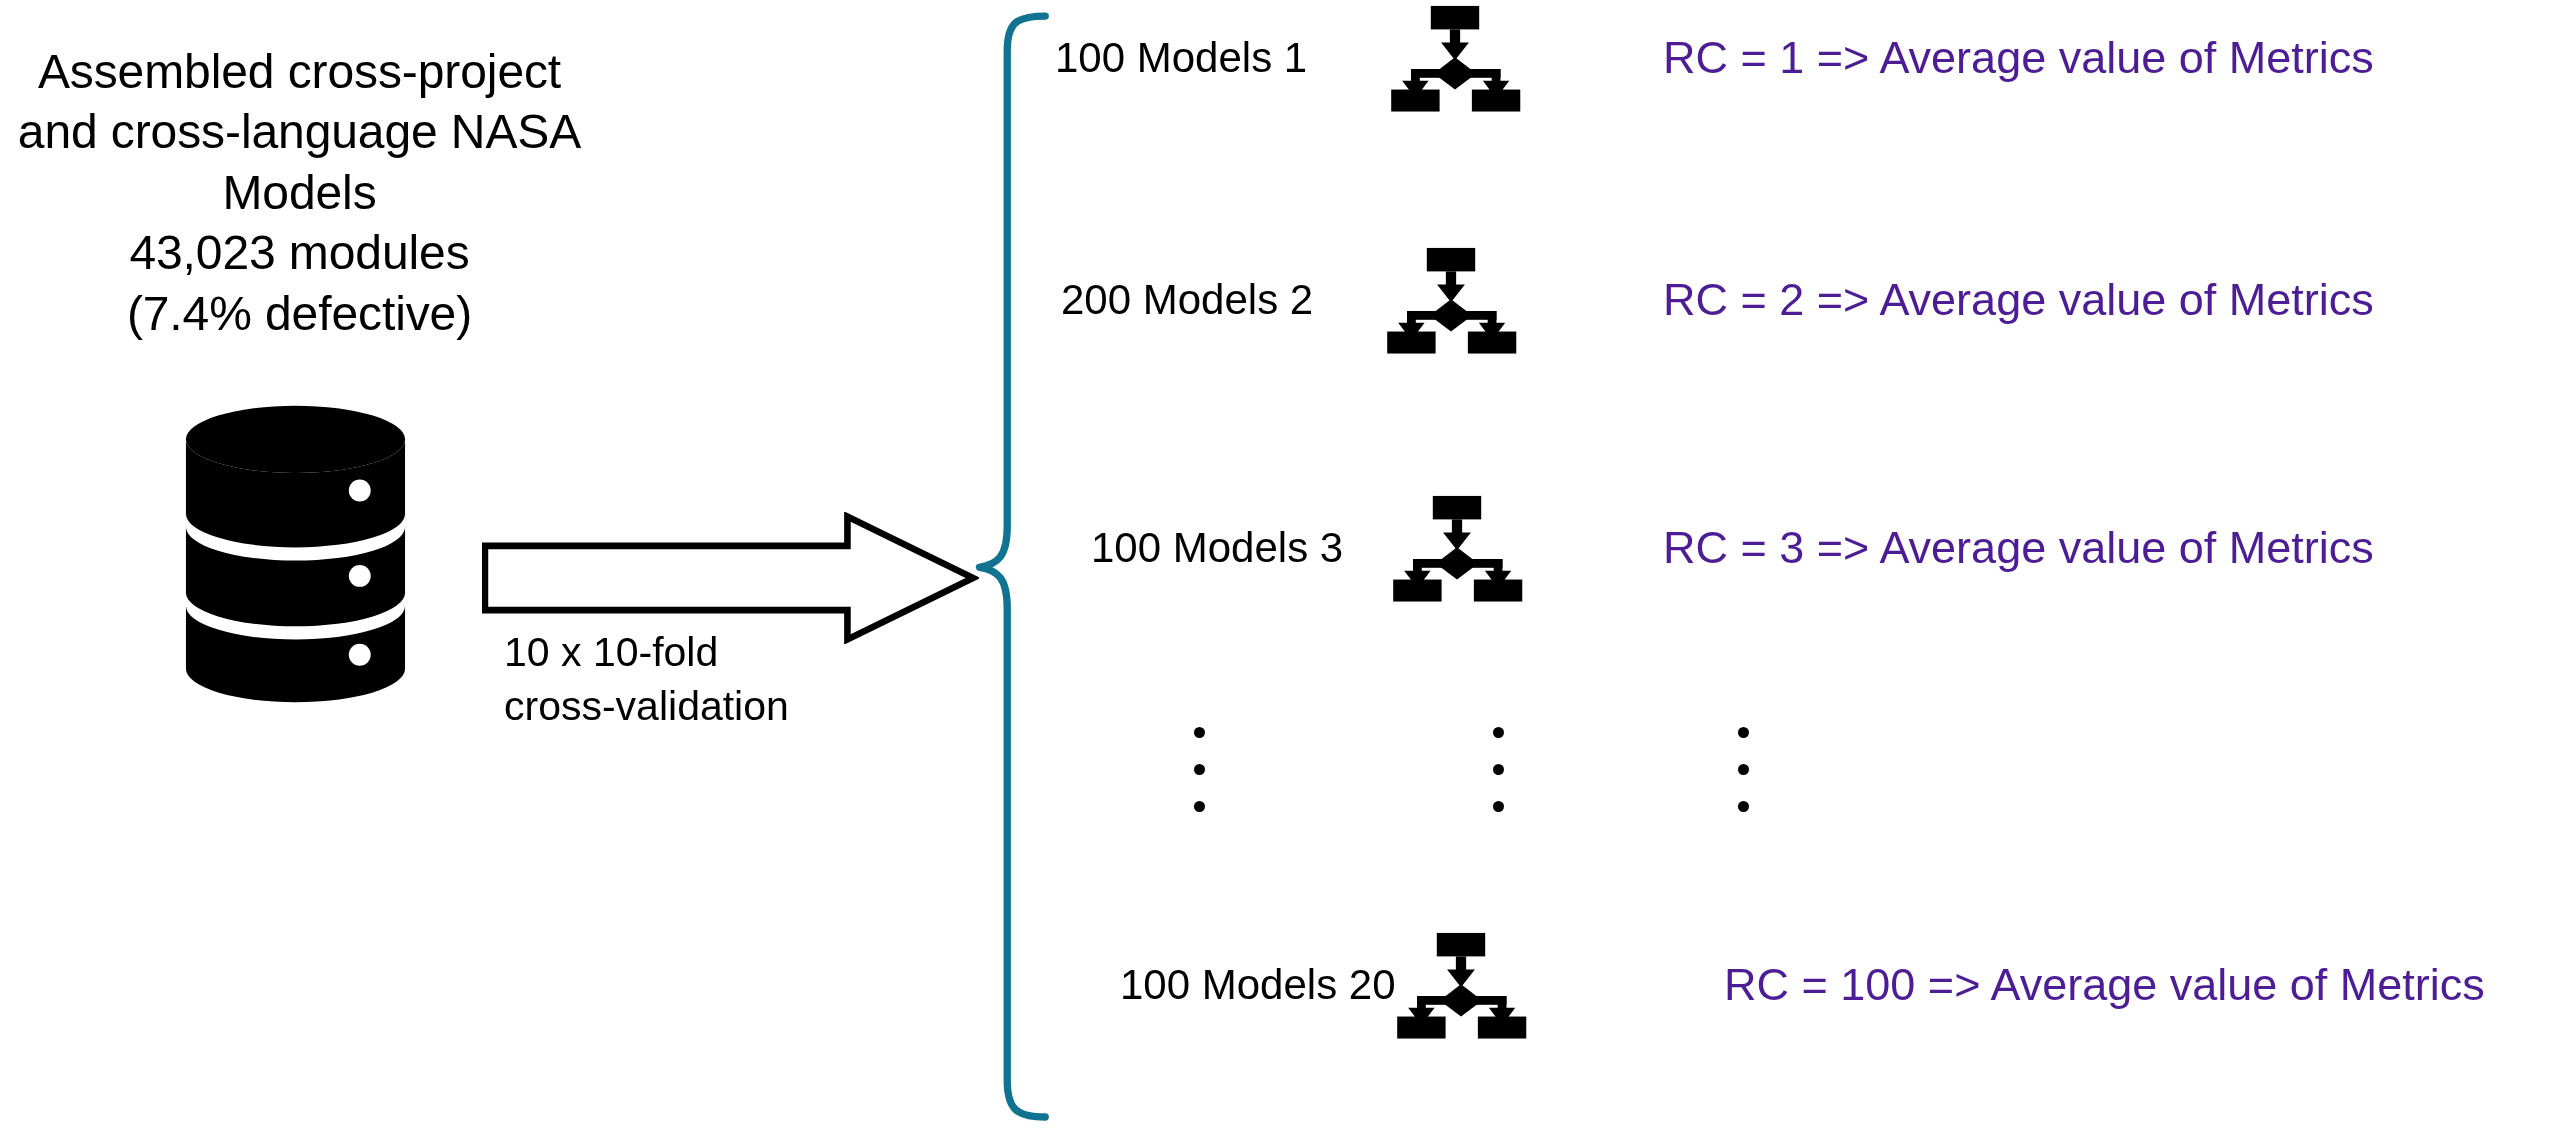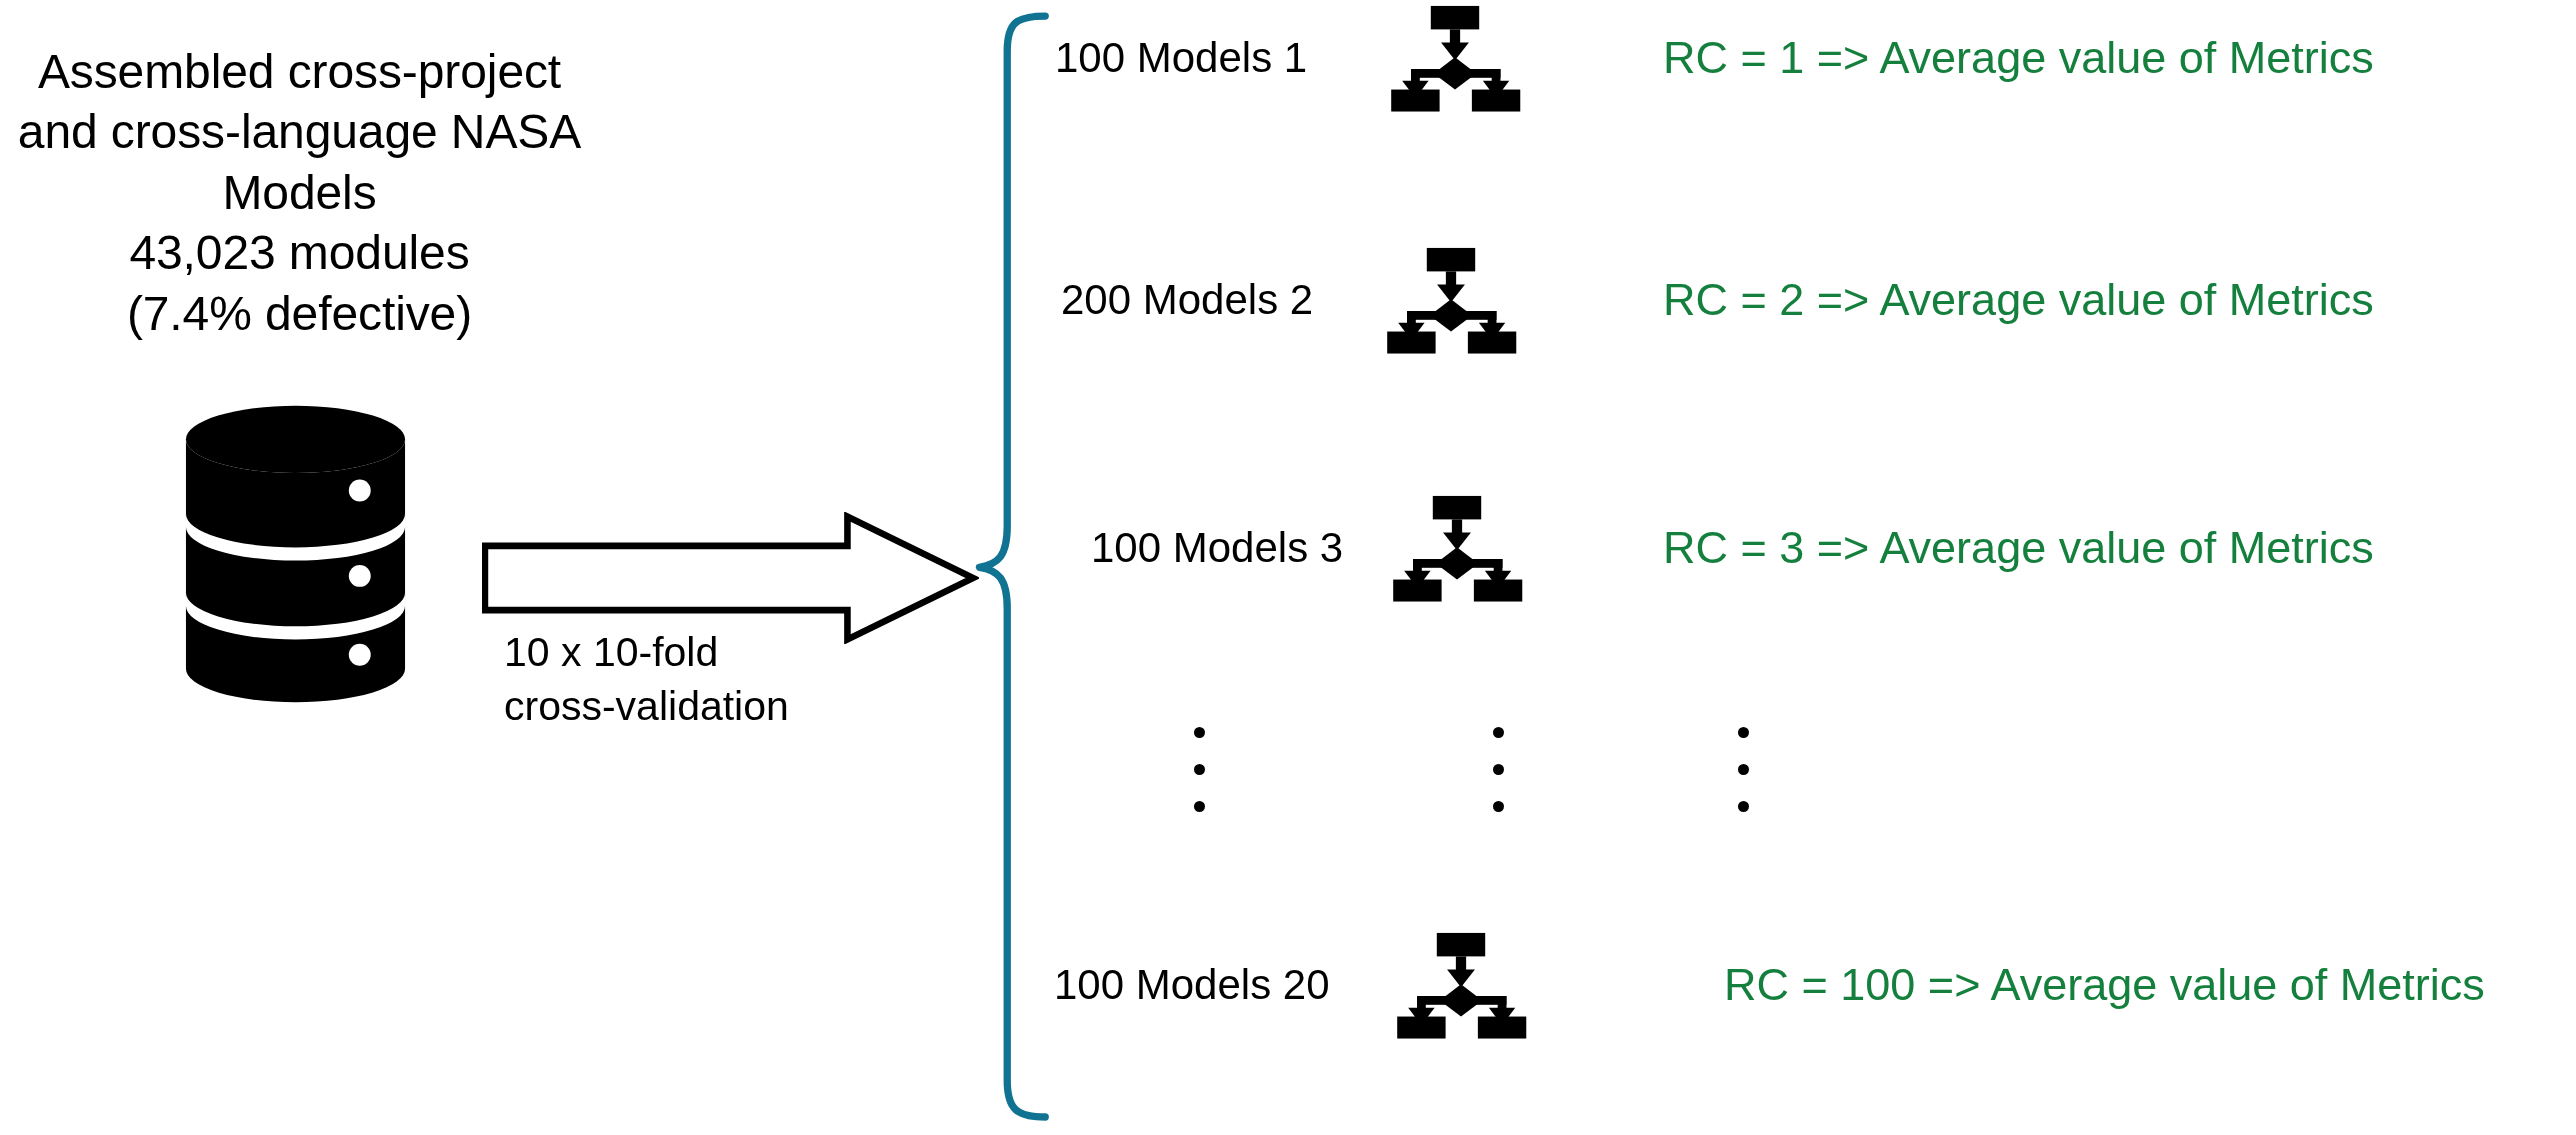--- a/index.html
+++ b/index.html
@@ -91,21 +91,21 @@
     transform: translateY(-50%);
     width: 154px;
     height: 110px;
   }
   .row-rc {
     position: absolute;
     top: 50%;
     transform: translateY(-50%);
     font-size: 45px;
     white-space: nowrap;
-    color: #15803d;
+    color: #4c1d95;
   }
 
   
   .vdots {
     position: absolute;
     width: 13px;
     height: 88px;
   }
   .vdots i {
     display: block;
@@ -244,21 +244,21 @@
     <i></i>
     <i></i>
   </div>
   <div class="vdots" style="left:1738px; top:727px;">
     <i></i>
     <i></i>
     <i></i>
   </div>
 
   <div class="row" style="top:912px;">
-    <span class="row-label" style="left:1054px;">100 Models 20</span>
+    <span class="row-label" style="left:1120px;">100 Models 20</span>
     <span class="row-icon" style="left:1384px;">
       <svg viewBox="0 0 210 150" width="154" height="110" aria-hidden="true">
         <rect x="72" y="4" width="66" height="32" fill="#000"></rect>
         <rect x="98" y="36" width="14" height="24" fill="#000"></rect>
         <polygon points="86,54 124,54 105,78" fill="#000"></polygon>
         <polygon points="105,74 134,96 105,118 76,96" fill="#000"></polygon>
         <rect x="45" y="90" width="122" height="12" fill="#000"></rect>
         <rect x="45" y="90" width="12" height="22" fill="#000"></rect>
         <rect x="155" y="90" width="12" height="22" fill="#000"></rect>
         <polygon points="33,106 69,106 51,130" fill="#000"></polygon>

